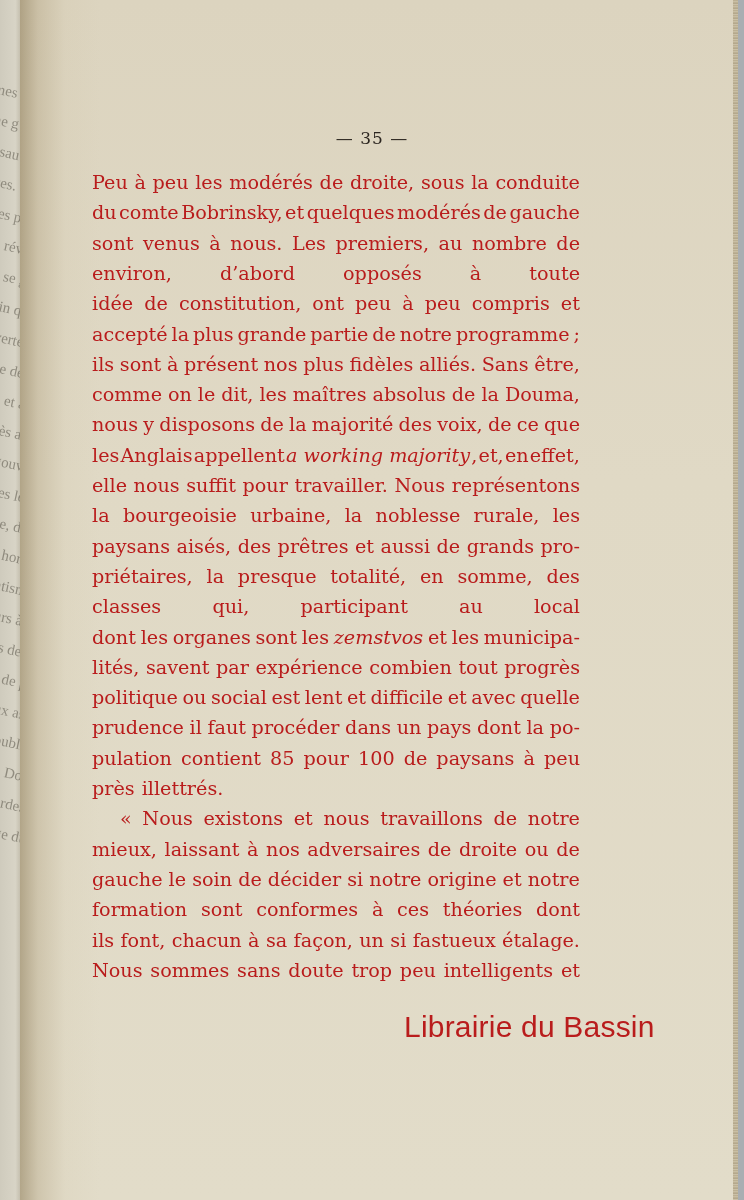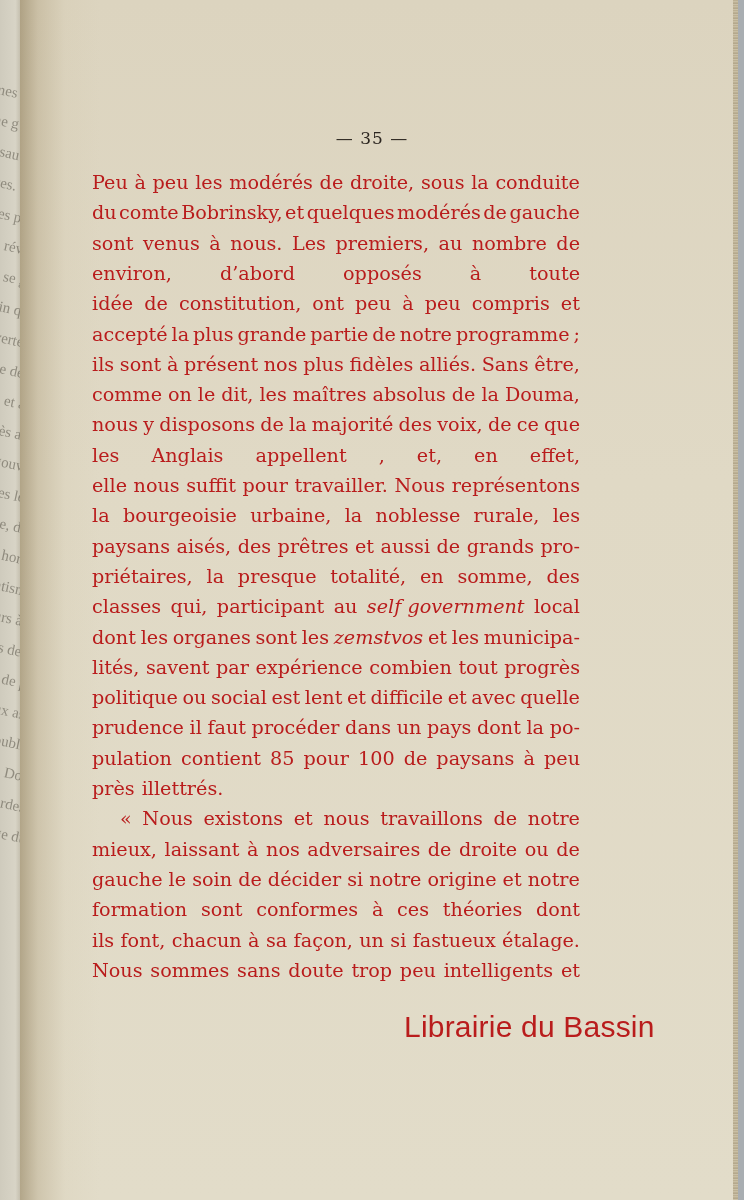--- a/index.html
+++ b/index.html
@@ -187,20 +187,21 @@
       <span class="w">des</span>
       <span class="w">voix,</span>
       <span class="w">de</span>
       <span class="w">ce</span>
       <span class="w">que</span>
     </div>
     <div class="line" style="top: 443.7px;">
       <span class="w">les</span>
       <span class="w">Anglais</span>
       <span class="w">appellent</span>
+      <span class="w"><i>a working majority</i></span>
       <span class="w">,</span>
       <span class="w">et,</span>
       <span class="w">en</span>
       <span class="w">effet,</span>
     </div>
     <div class="line" style="top: 474px;">
       <span class="w">elle</span>
       <span class="w">nous</span>
       <span class="w">suffit</span>
       <span class="w">pour</span>
@@ -235,21 +236,20 @@
       <span class="w">totalité,</span>
       <span class="w">en</span>
       <span class="w">somme,</span>
       <span class="w">des</span>
     </div>
     <div class="line" style="top: 595.2px;">
       <span class="w">classes</span>
       <span class="w">qui,</span>
       <span class="w">participant</span>
       <span class="w">au</span>
-      <span class="w"><i>self government</i></span>
       <span class="w">local</span>
     </div>
     <div class="line" style="top: 625.5px;">
       <span class="w">dont</span>
       <span class="w">les</span>
       <span class="w">organes</span>
       <span class="w">sont</span>
       <span class="w">les</span>
       <span class="w"><i>zemstvos</i></span>
       <span class="w">et</span>

